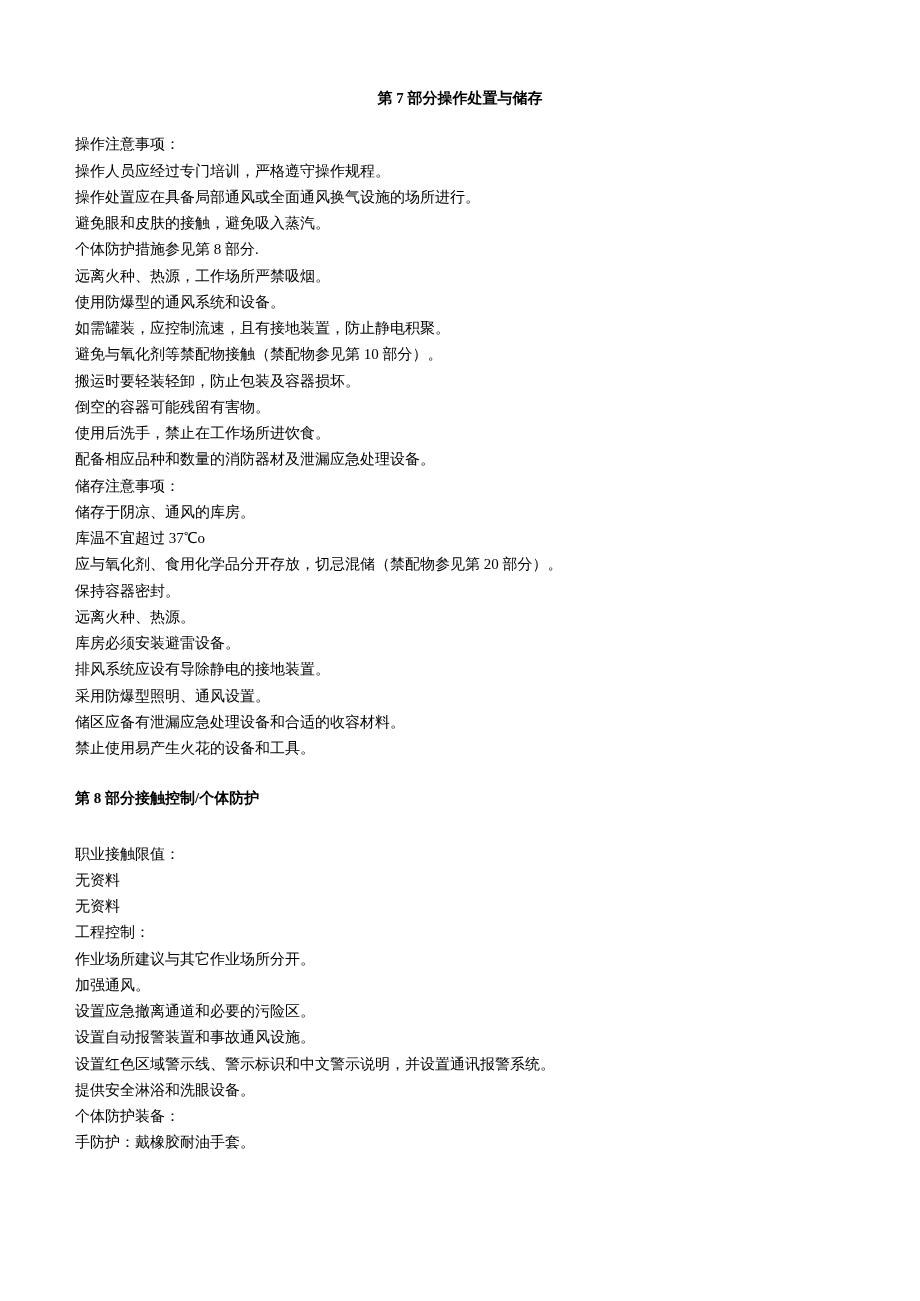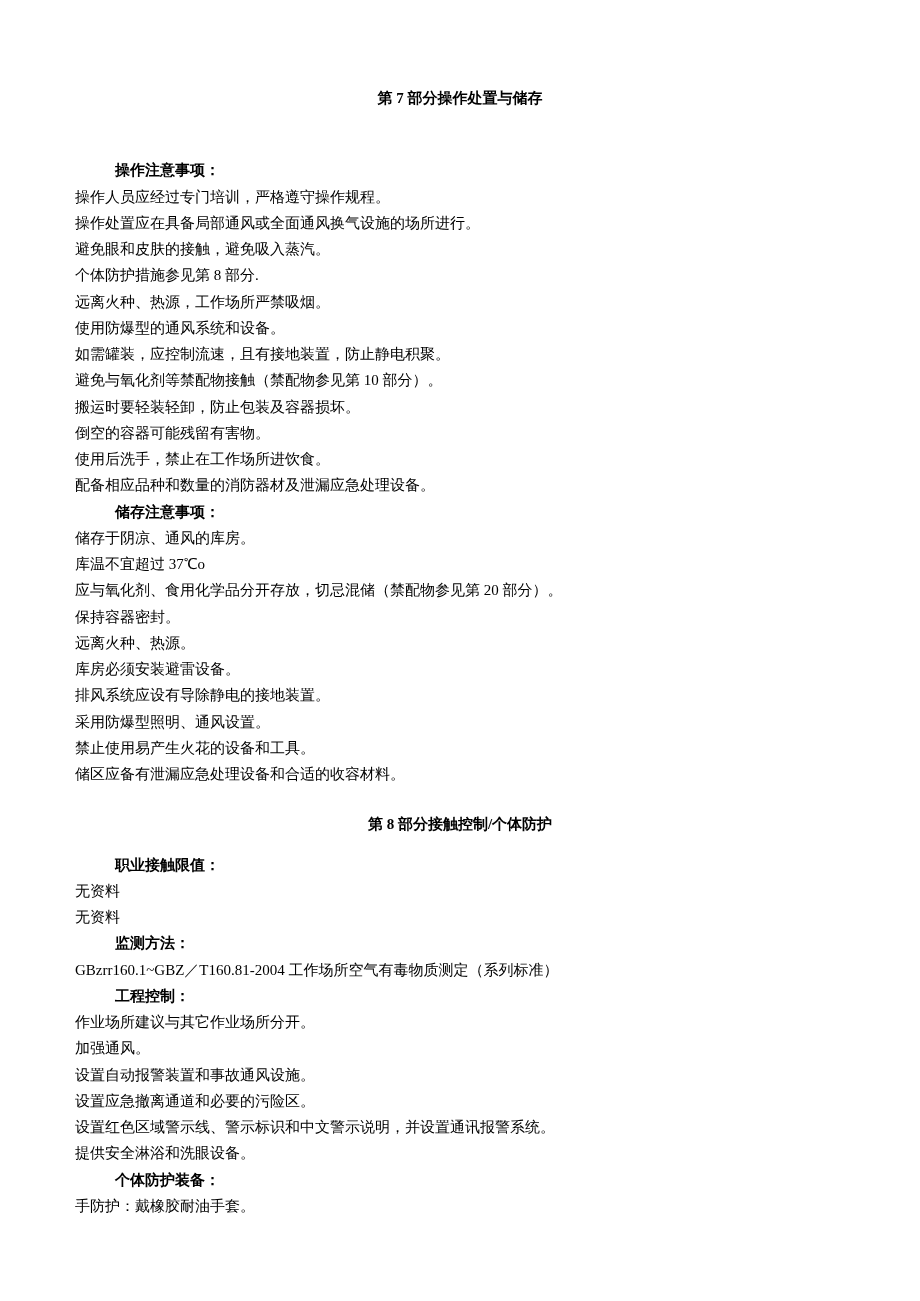--- a/index.html
+++ b/index.html
@@ -12,31 +12,30 @@
       font-family: "SimSun", "宋体", serif;
       font-size: 15px;
       line-height: 1.75;
       color: #000000;
       padding: 85px 75px 60px 75px;
       width: 920px;
     }
     .section-title {
       font-weight: bold;
       text-align: center;
-      margin-bottom: 46px;
+      margin-bottom: 20px;
     }
     .section-title-8 {
       font-weight: bold;
-      text-align: center;
+      text-align: left;
       margin-top: 24px;
-      margin-bottom: 14px;
+      margin-bottom: 29px;
     }
     .subheading {
-      font-weight: bold;
-      margin-left: 40px;
+      font-weight: normal;
     }
     .line {
       display: block;
     }
   </style>
 </head>
 <body>
 
 <div>
   <div class="section-title">第 7 部分操作处置与储存</div>
@@ -60,48 +59,44 @@
   <div>
     <span class="subheading line">储存注意事项：</span>
     <span class="line">储存于阴凉、通风的库房。</span>
     <span class="line">库温不宜超过 37℃o</span>
     <span class="line">应与氧化剂、食用化学品分开存放，切忌混储（禁配物参见第 20 部分）。</span>
     <span class="line">保持容器密封。</span>
     <span class="line">远离火种、热源。</span>
     <span class="line">库房必须安装避雷设备。</span>
     <span class="line">排风系统应设有导除静电的接地装置。</span>
     <span class="line">采用防爆型照明、通风设置。</span>
+    <span class="line">储区应备有泄漏应急处理设备和合适的收容材料。</span>
     <span class="line">禁止使用易产生火花的设备和工具。</span>
-    <span class="line">储区应备有泄漏应急处理设备和合适的收容材料。</span>
   </div>
 </div>
 
 <div>
   <div class="section-title-8">第 8 部分接触控制/个体防护</div>
 
   <div>
     <span class="subheading line">职业接触限值：</span>
     <span class="line">无资料</span>
   </div>
 
   <div>
     <span class="line">无资料</span>
   </div>
 
-  <div>
-    <span class="subheading line">监测方法：</span>
-    <span class="line">GBzrr160.1~GBZ／T160.81-2004 工作场所空气有毒物质测定（系列标准）</span>
-  </div>
 
   <div>
     <span class="subheading line">工程控制：</span>
     <span class="line">作业场所建议与其它作业场所分开。</span>
     <span class="line">加强通风。</span>
+    <span class="line">设置应急撤离通道和必要的污险区。</span>
     <span class="line">设置自动报警装置和事故通风设施。</span>
-    <span class="line">设置应急撤离通道和必要的污险区。</span>
     <span class="line">设置红色区域警示线、警示标识和中文警示说明，并设置通讯报警系统。</span>
     <span class="line">提供安全淋浴和洗眼设备。</span>
   </div>
 
   <div>
     <span class="subheading line">个体防护装备：</span>
     <span class="line">手防护：戴橡胶耐油手套。</span>
   </div>
 </div>
 

